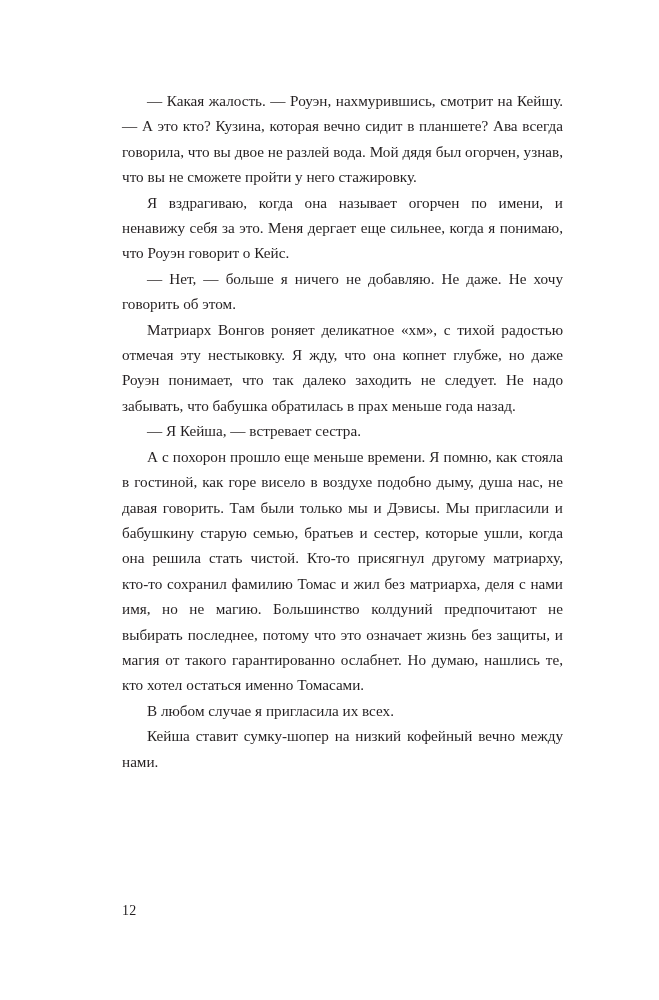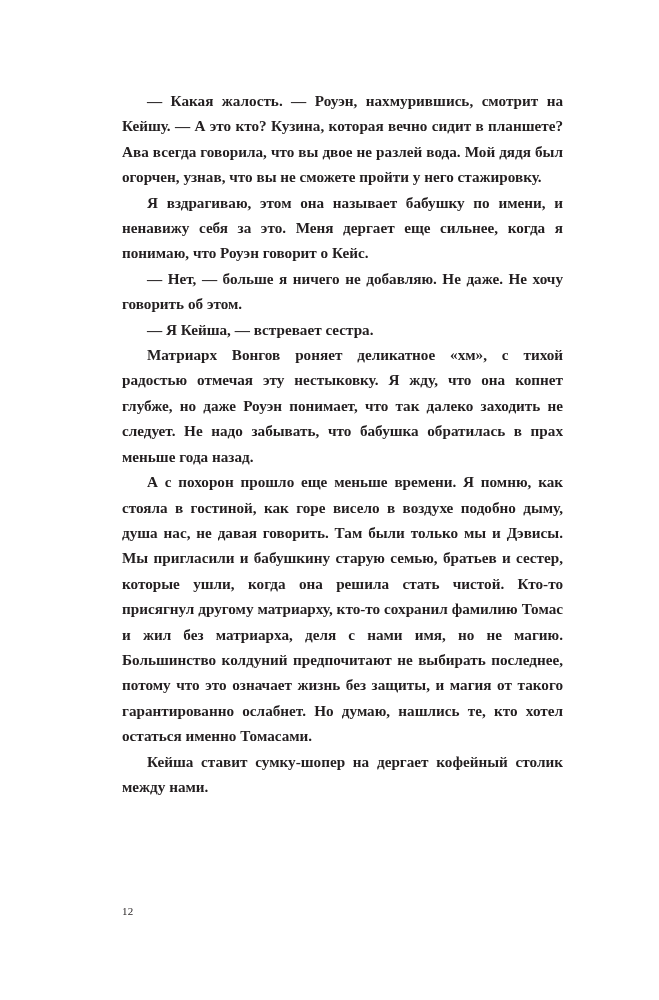--- a/index.html
+++ b/index.html
@@ -27,44 +27,44 @@
     color: #231f20;
     text-align: justify;
     text-justify: inter-word;
     -webkit-hyphens: manual;
     hyphens: manual;
   }
   .para {
     margin: 0;
     text-indent: 25px;
     text-align: justify;
-    font-weight: bold;
   }
   
   .page-number {
     position: absolute;
     left: 122px;
     top: 903px;
     font-family: "Liberation Serif", "DejaVu Serif", serif;
-    font-size: 11px;
+    font-size: 14px;
     line-height: 16px;
     color: #231f20;
     letter-spacing: 0.2px;
   }
 </style>
 </head>
 <body>
 
 <div class="page">
 
   <div class="text-block">
     <p class="para">— Какая жалость. — Роуэн, нахмурившись, смотрит на Кейшу. — А это кто? Кузина, которая вечно сидит в планшете? Ава всегда говорила, что вы двое не разлей вода. Мой дядя был огорчен, узнав, что вы не сможете пройти у него стажировку.</p>
-    <p class="para">Я вздрагиваю, этом она называет бабушку по имени, и ненавижу себя за это. Меня дергает еще сильнее, когда я понимаю, что Роуэн говорит о Кейс.</p>
+    <p class="para">Я вздрагиваю, когда она называет огорчен по имени, и ненавижу себя за это. Меня дергает еще сильнее, когда я понимаю, что Роуэн говорит о Кейс.</p>
     <p class="para">— Нет, — больше я ничего не добавляю. Не даже. Не хочу говорить об этом.</p>
+    <p class="para">Матриарх Вонгов роняет деликатное «хм», с тихой радостью отмечая эту нестыковку. Я жду, что она копнет глубже, но даже Роуэн понимает, что так далеко заходить не следует. Не надо забывать, что бабушка обратилась в прах меньше года назад.</p>
     <p class="para">— Я Кейша, — встревает сестра.</p>
-    <p class="para">Матриарх Вонгов роняет деликатное «хм», с тихой радостью отмечая эту нестыковку. Я жду, что она копнет глубже, но даже Роуэн понимает, что так далеко заходить не следует. Не надо забывать, что бабушка обратилась в прах меньше года назад.</p>
     <p class="para">А с похорон прошло еще меньше времени. Я помню, как стояла в гостиной, как горе висело в воздухе подобно дыму, душа нас, не давая говорить. Там были только мы и Дэвисы. Мы пригласили и бабушкину старую семью, братьев и сестер, которые ушли, когда она решила стать чистой. Кто-то присягнул другому матриарху, кто-то сохранил фамилию Томас и жил без матриарха, деля с нами имя, но не магию. Большинство колдуний предпочитают не выбирать последнее, потому что это означает жизнь без защиты, и магия от такого гарантированно ослабнет. Но думаю, нашлись те, кто хотел остаться именно Томасами.</p>
-    <p class="para">Кейша ставит сумку-шопер на дергает кофейный столик между нами.</p>
+    <p class="para">В любом случае я пригласила их всех.</p>
+    <p class="para">Кейша ставит сумку-шопер на низкий кофейный вечно между нами.</p>
   </div>
 
   <div class="page-number">12</div>
 
 </div>
 
 </body></html>

